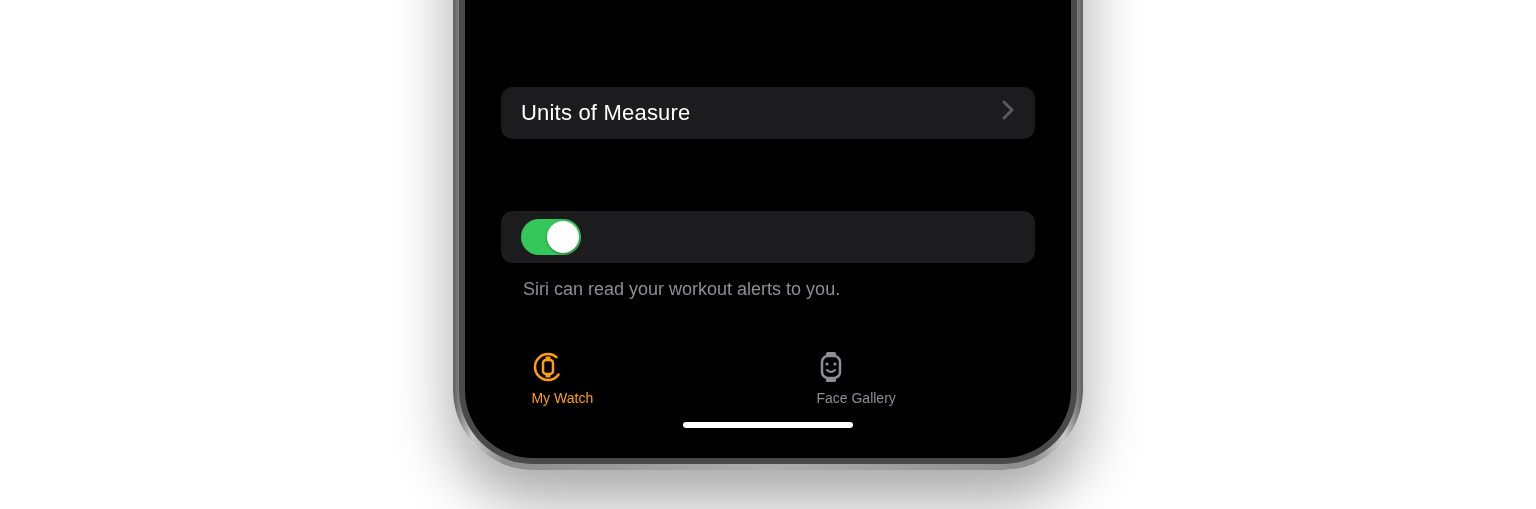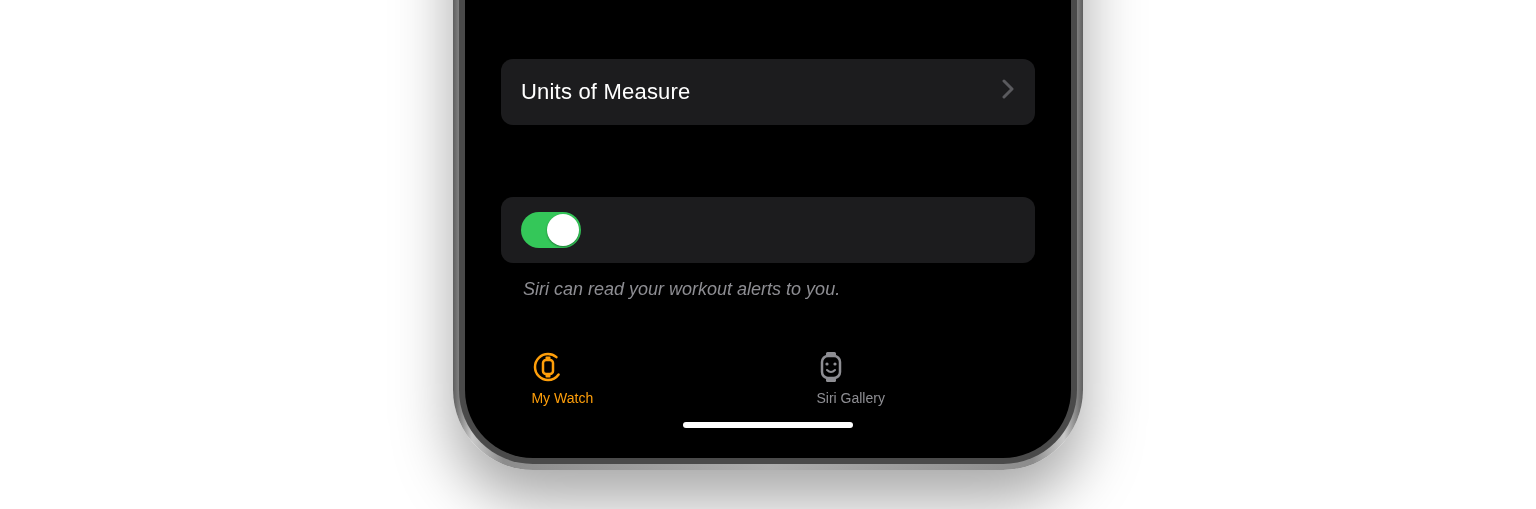--- a/index.html
+++ b/index.html
@@ -66,21 +66,21 @@
     box-sizing:border-box;
     display:flex;
     flex-direction:column;
     justify-content:flex-end;
     padding-bottom:10px;
   }
 
   .row{
     background:var(--row-bg);
     border-radius:12px;
-    height:66px;
+    height:52px;
     display:flex;
     align-items:center;
     padding:10px 20px;
     box-sizing:border-box;
     color:var(--row-fg);
     font-size:22px;
     letter-spacing:.2px;
     justify-content:space-between;
   }
   .row-label{flex:1;}
@@ -99,21 +99,20 @@
     top:2px;right:2px;
     width:32px;height:32px;border-radius:50%;
     background:#fff;
     box-shadow:0 1px 2px rgba(0,0,0,.4);
   }
 
   .footer-text{
     color:var(--footer-fg);
     font-size:18px;
     padding:16px 6px 34px 22px;
-    font-style:italic;
   }
 
   
   .tabbar{
     height:96px;
     display:flex;
     justify-content:space-around;
     align-items:flex-start;
     padding-top:6px;
     box-sizing:border-box;
@@ -183,21 +182,21 @@
             <span>
               <svg width="30" height="34" viewBox="0 0 30 34">
                 <rect x="6" y="6" width="18" height="22" rx="6" fill="none" stroke="currentColor" stroke-width="2.5"></rect>
                 <rect x="10" y="2" width="10" height="4" rx="1.5" fill="currentColor"></rect>
                 <rect x="10" y="28" width="10" height="4" rx="1.5" fill="currentColor"></rect>
                 <circle cx="11" cy="14" r="1.6" fill="currentColor"></circle>
                 <circle cx="19" cy="14" r="1.6" fill="currentColor"></circle>
                 <path d="M11 20 Q15 24 19 20" fill="none" stroke="currentColor" stroke-width="2" stroke-linecap="round"></path>
               </svg>
             </span>
-            <span>Siri Gallery</span>
+            <span>Face Gallery</span>
           </div>
 
 
           <div class="home-indicator"></div>
         </div>
 
       </div>
     </div>
   </div>
 </div>

